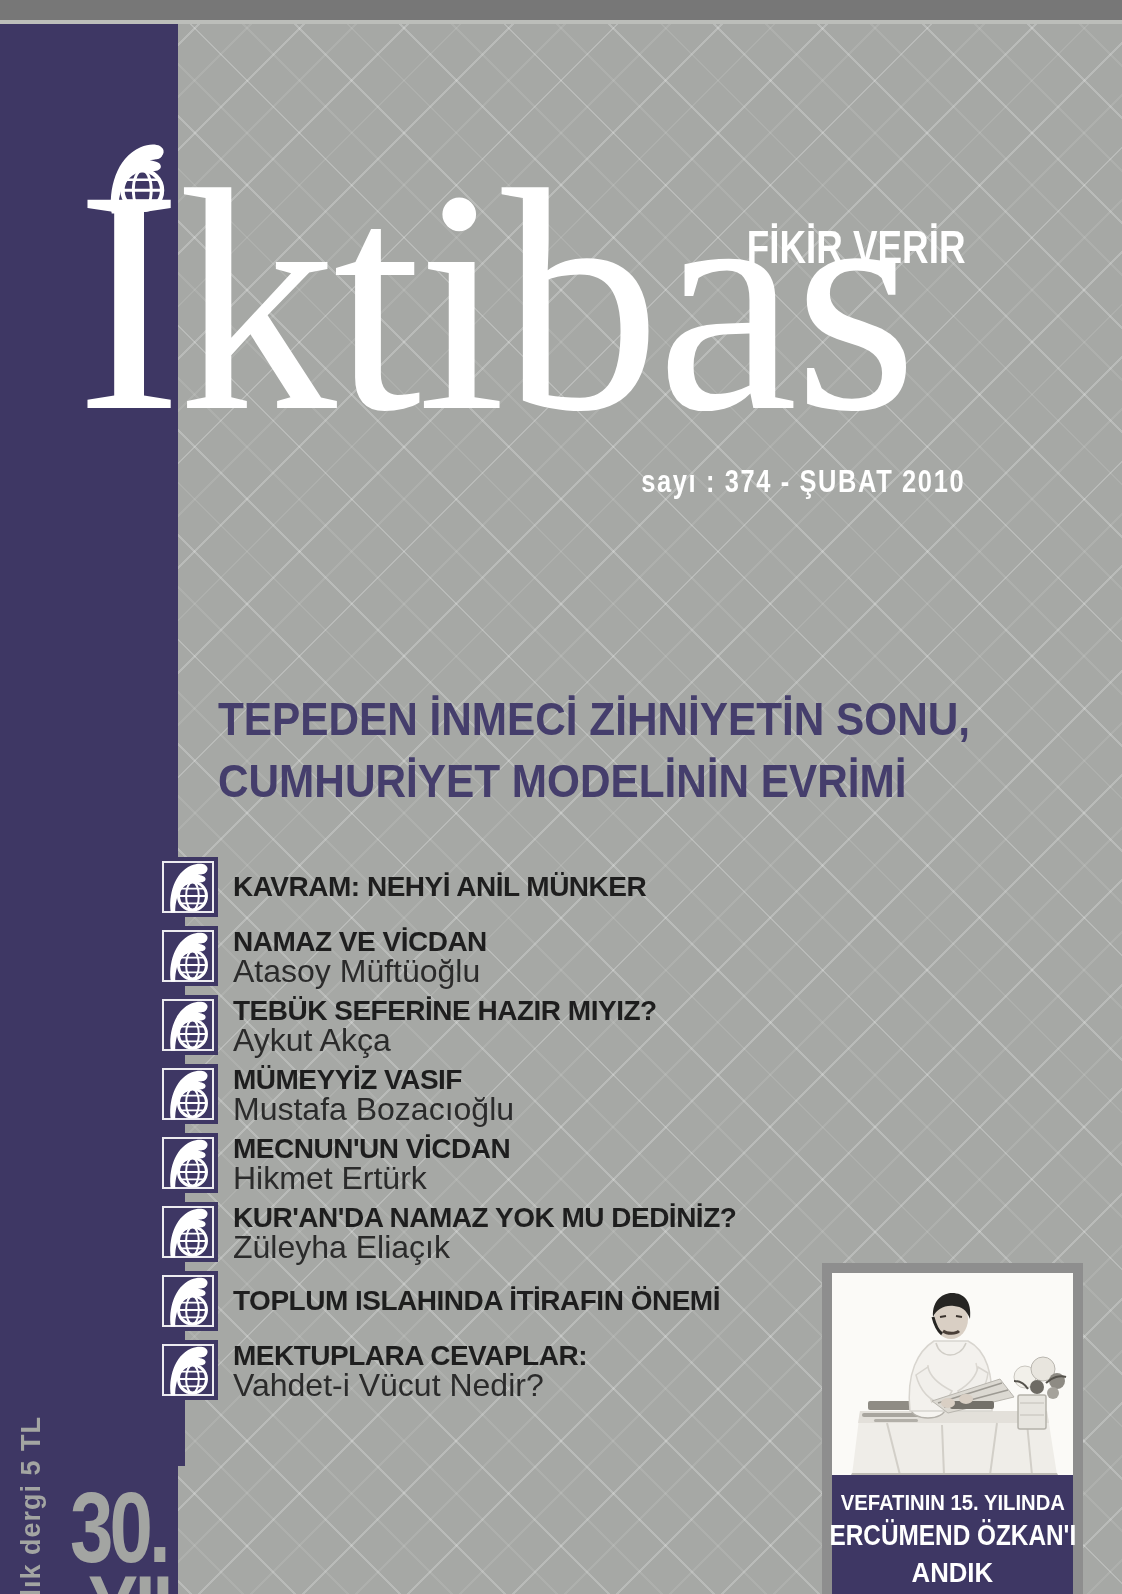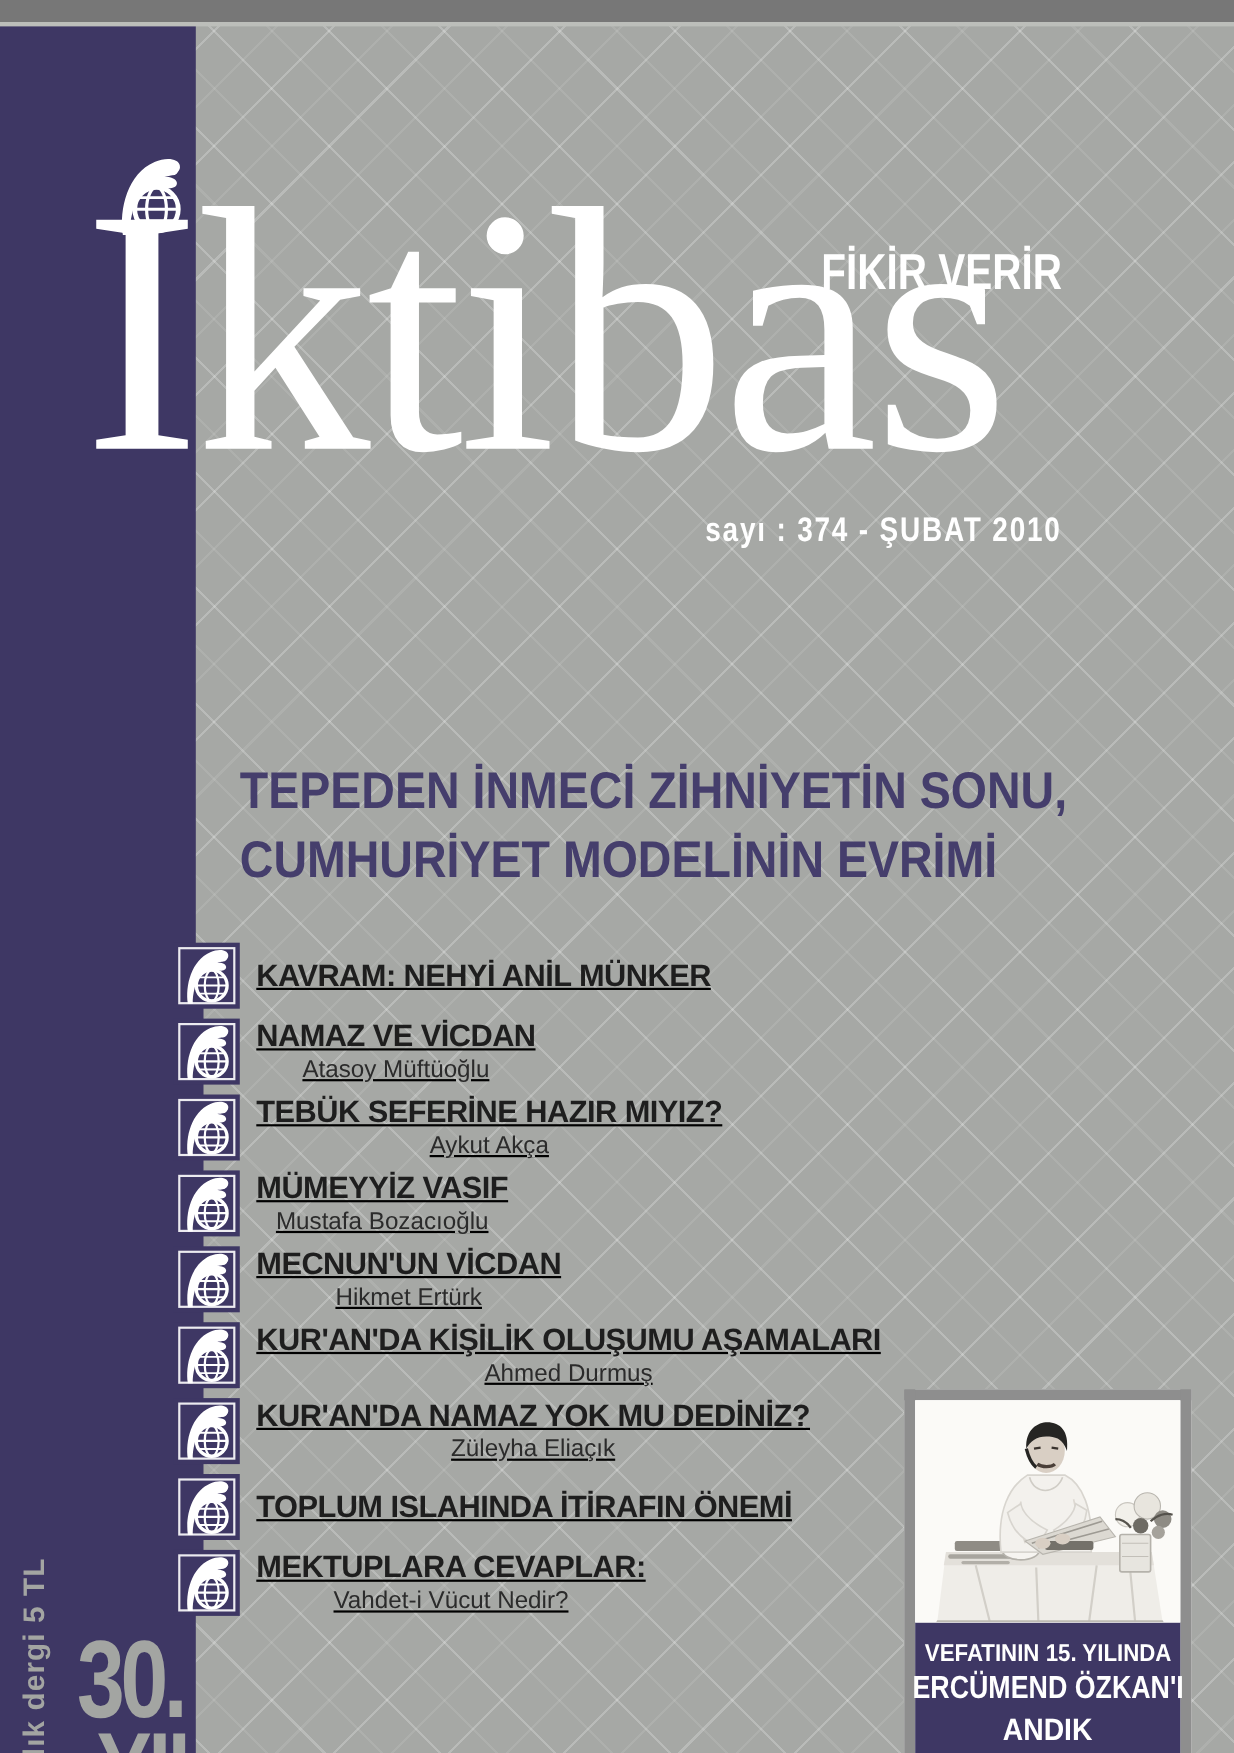--- a/index.html
+++ b/index.html
@@ -39,29 +39,29 @@
   
   .headline{
     position:absolute;left:218px;top:668px;color:#453e6c;
     font-size:47px;font-weight:bold;line-height:62px;letter-spacing:0;
     transform:scaleX(.9);transform-origin:0 0;white-space:nowrap;
   }
 
   
   .articles-strip{position:absolute;left:160px;top:838px;width:25px;height:608px;background:#3e3764;}
   .articles{position:absolute;left:158px;top:832px;width:820px;}
-  .art-row{display:flex;align-items:center;height:69px;text-decoration:underline;}
+  .art-row{display:flex;align-items:center;height:69px;}
   .art-icon{
     position:relative;flex:none;width:60px;height:60px;background:#3e3764;color:#fff;
   }
   .art-icon .frame{position:absolute;inset:4px;border:2px solid rgba(255,255,255,.9);}
   .art-icon svg{position:absolute;inset:2px;width:56px;height:56px;}
   .art-text{margin-left:15px;display:flex;flex-direction:column;justify-content:center;}
   .art-title{font-size:28px;font-weight:bold;color:#1e1e1e;line-height:31px;letter-spacing:-.5px;white-space:nowrap;}
-  .art-author{font-size:22px;color:#2b2b2b;line-height:29px;white-space:nowrap;text-align:center;}
+  .art-author{font-size:32px;color:#2b2b2b;line-height:29px;white-space:nowrap;}
   .art-author:empty{display:none;}
 
   
   .memorial{
     position:absolute;left:822px;top:1243px;width:261px;height:360px;
     border:10px solid #8e8e8e;border-bottom:none;background:#fcfcfa;box-sizing:border-box;
   }
   .memorial .photo{position:relative;width:241px;height:202px;overflow:hidden;background:#fcfcfa;}
   .memorial .photo svg{display:block;width:241px;height:202px;}
   .memorial .caption{
@@ -188,32 +188,20 @@
           <svg viewBox="0 0 40 44">
             <use href="#quill-globe"></use>
           </svg>
         </div>
       <div class="art-text">
           <div class="art-title">MECNUN'UN VİCDAN</div>
           <div class="art-author">Hikmet Ertürk</div>
         </div>
     </div>
 
-    <div class="art-row">
-      <div class="art-icon">
-          <div class="frame"></div>
-          <svg viewBox="0 0 40 44">
-            <use href="#quill-globe"></use>
-          </svg>
-        </div>
-      <div class="art-text">
-          <div class="art-title">KUR'AN'DA KİŞİLİK OLUŞUMU AŞAMALARI</div>
-          <div class="art-author">Ahmed Durmuş</div>
-        </div>
-    </div>
 
     <div class="art-row">
       <div class="art-icon">
           <div class="frame"></div>
           <svg viewBox="0 0 40 44">
             <use href="#quill-globe"></use>
           </svg>
         </div>
       <div class="art-text">
           <div class="art-title">KUR'AN'DA NAMAZ YOK MU DEDİNİZ?</div>

